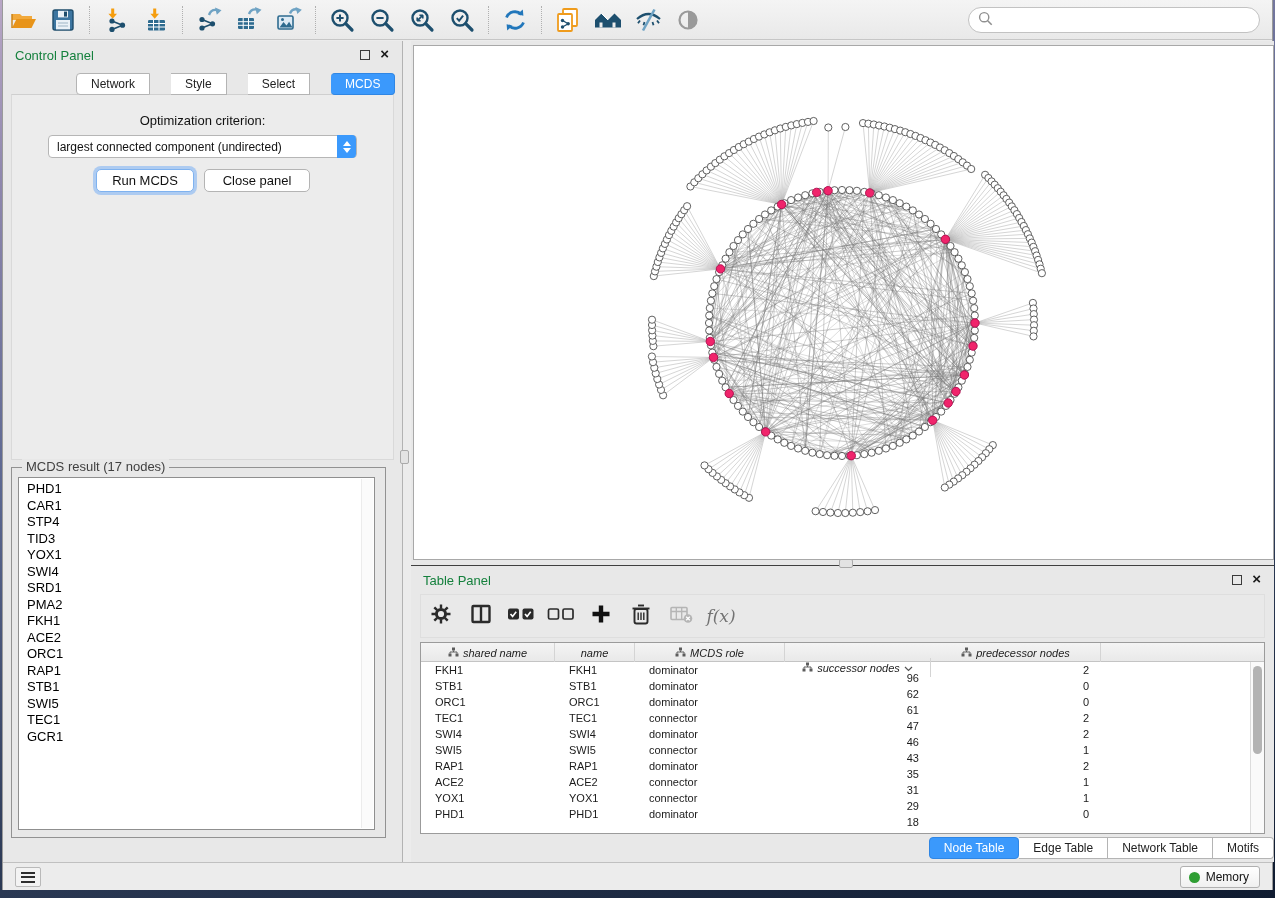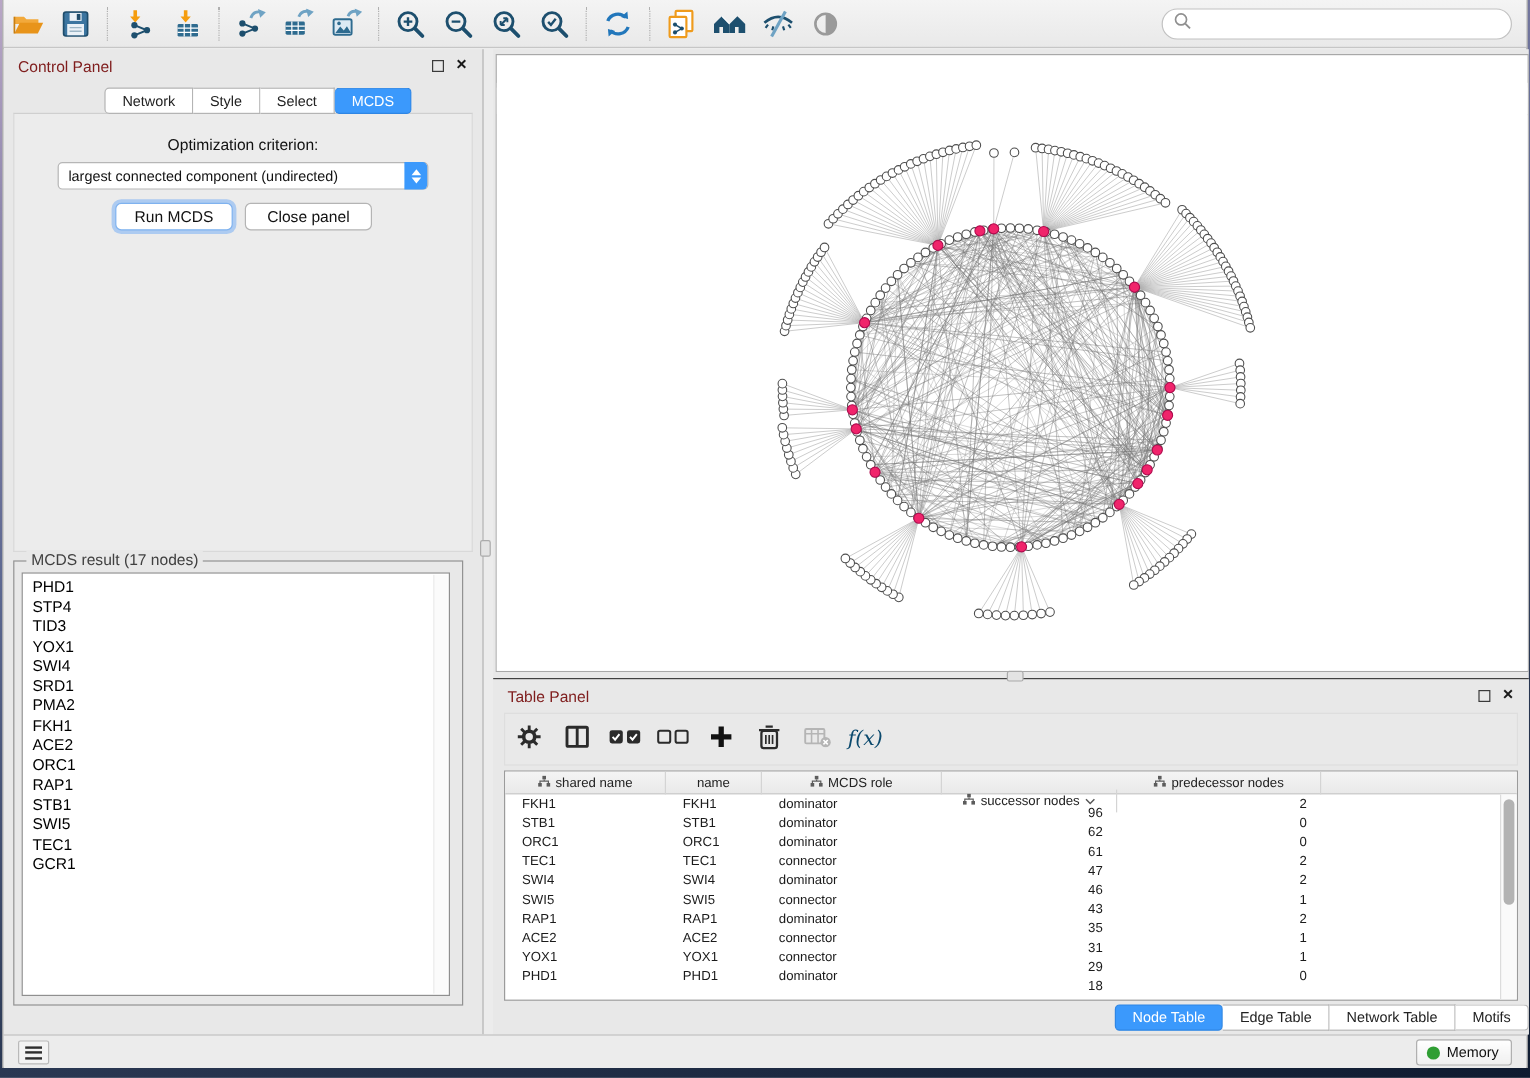--- a/index.html
+++ b/index.html
@@ -19,33 +19,33 @@
   #search-box { position:absolute; right:12px; top:7px; width:292px; height:26px;
     background:#fff; border:1px solid #c2c2c2; border-radius:13px;
     display:flex; align-items:center; padding-left:9px; }
   #search-box input { border:none; outline:none; flex:1; height:20px; font-size:12px;
     background:transparent; margin-left:6px; font-family:"Liberation Sans",sans-serif; }
 
   
   #control-panel { position:absolute; left:0; top:41px; width:400px; height:821px;
     background:#e8e8e8; border-right:1px solid #b3b3b3; }
   .panel-header { position:relative; height:28px; }
-  .panel-title { position:absolute; left:12px; top:7px; font-size:13px; color:#7f1d1d; }
+  .panel-title { position:absolute; left:12px; top:7px; font-size:13px; color:#15803d; }
   .float-ico { position:absolute; width:10px; height:10px; border:1.6px solid #3a3a3a; top:9px; }
   .close-ico { position:absolute; top:5px; font-size:15px; font-weight:bold; color:#1a1a1a; line-height:16px; }
   #cp-float { right:32px; } #cp-close { right:13px; }
 
   .tabgroup { display:flex; }
   .tabgroup .tab { height:22px; background:#fff; border:1px solid #b4b4b4; border-left:none;
     font-size:12px; color:#222; display:flex; align-items:center; justify-content:center;
     padding:0 14px; }
   .tabgroup .tab:first-child { border-left:1px solid #b4b4b4; border-radius:4px 0 0 4px; }
   .tabgroup .tab:last-child { border-radius:0 4px 4px 0; }
   .tabgroup .tab.sel { background:#3b99fc; border-color:#2f86e4; color:#fff; border-radius:4px; }
-  #cp-tabs { position:absolute; left:84px; top:32px; z-index:2; }
+  #cp-tabs { position:absolute; left:73px; top:32px; z-index:2;gap:21px; }
 
   #cp-content { position:absolute; left:8px; right:8px; top:53px; height:366px;
     background:#ececec; border:1px solid #d9d9d9; border-top-color:#cfcfcf; }
   #opt-label { position:absolute; left:0; right:0; top:18px; text-align:center; font-size:13px; color:#111; }
   #opt-select { position:absolute; left:36px; right:36px; top:40px; height:23px; background:#fff;
     border:1px solid #b6b6b6; border-radius:4px; font-size:12px; color:#111;
     display:flex; align-items:center; padding-left:8px; }
   #opt-stepper { position:absolute; right:0; top:-1px; bottom:-1px; width:19px; background:#3b99fc;
     border-radius:0 4px 4px 0; display:flex; flex-direction:column; align-items:center; justify-content:center; gap:2px;}
   #opt-stepper i { width:0; height:0; border-left:4px solid transparent; border-right:4px solid transparent; }
@@ -91,21 +91,21 @@
   #tp-float { right:32px; } #tp-close { right:13px; }
   #tp-toolbar { position:absolute; left:9px; right:9px; top:28px; height:44px; background:#e9e9e9;
     border:1px solid #dedede; display:flex; align-items:center; gap:0; }
   .tp-ico { width:40px; height:36px; display:flex; align-items:center; justify-content:center; flex:0 0 auto; }
 
   #data-table { position:absolute; left:9px; right:9px; top:76px; height:192px; background:#fff;
     border:1px solid #9b9b9b; overflow:hidden; }
   #thead { display:flex; height:19px; background:linear-gradient(#f4f4f4,#e9e9e9);
     border-bottom:1px solid #c4c4c4; }
   .th { display:flex; align-items:center; justify-content:center; gap:4px; font-size:11px;
-    color:#222; border-right:1px solid #d4d4d4; height:19px; }
+    color:#222; border-right:1px solid #d4d4d4; height:19px;font-style:italic; }
   .c0{width:134px;} .c1{width:80px;} .c2{width:150px;} .c3{width:146px;margin-top:15px;} .c4{width:170px;}
   .trow { display:flex; height:16px; align-items:center; }
   .td { font-size:11px; color:#1b1b1b; padding-left:14px; overflow:hidden; white-space:nowrap; }
   .td.num { text-align:right; padding-left:0; padding-right:12px; }
   #tbody { position:absolute; left:0; right:14px; top:19px; bottom:0; }
   #tscroll { position:absolute; right:0; top:19px; bottom:0; width:14px; background:#fafafa;
     border-left:1px solid #dcdcdc; }
   #tthumb { position:absolute; left:2px; right:2px; top:4px; height:88px; background:#b3b3b3; border-radius:5px; }
 
   #bottom-tabs-wrap { position:absolute; left:0; right:0; top:271px; height:26px;
@@ -332,20 +332,21 @@
           </span>
       </div>
       <div class="pbtn" id="run-btn">Run MCDS</div>
       <div class="pbtn" id="closep-btn">Close panel</div>
     </div>
     <div id="mcds-group">
       <span id="mcds-legend">MCDS result (17 nodes)</span>
       <div id="mcds-list">
         <div id="mcds-track"></div>
       <div>PHD1</div>
+          <div>CAR1</div>
           <div>STP4</div>
           <div>TID3</div>
           <div>YOX1</div>
           <div>SWI4</div>
           <div>SRD1</div>
           <div>PMA2</div>
           <div>FKH1</div>
           <div>ACE2</div>
           <div>ORC1</div>
           <div>RAP1</div>
@@ -1263,21 +1264,21 @@
           </div>
         <div class="tp-ico">
             <span><svg width="23" height="18" viewBox="0 0 23 18">
                 <rect x="1" y="2.5" width="16" height="12" rx="1" fill="none" stroke="#b5b5b5" stroke-width="1.6"></rect>
                 <path d="M1 6.5h16M6.3 2.5v12M11.7 2.5v12" stroke="#b5b5b5" stroke-width="1.3"></path>
                 <circle cx="18" cy="13.5" r="4.3" fill="#b5b5b5"></circle>
                 <path d="M16.2 11.7l3.6 3.6M19.8 11.7l-3.6 3.6" stroke="#fff" stroke-width="1.3"></path>
               </svg></span>
           </div>
         <div class="tp-ico">
-            <span style="font:italic 17px 'DejaVu Serif',serif;color:#0c4a6e;">f(x)</span>
+            <span style="font:italic 17px 'DejaVu Serif',serif;color:#737373;">f(x)</span>
           </div>
       </div>
 
       <div id="data-table">
         <div id="thead">
             <div class="th c0">
               <span><svg width="11" height="10" viewBox="0 0 11 10">
                   <rect x="4" y="0.5" width="3" height="3" fill="#5c5c5c"></rect>
                   <rect x="0.5" y="6.5" width="3" height="3" fill="#5c5c5c"></rect>
                   <rect x="7.5" y="6.5" width="3" height="3" fill="#5c5c5c"></rect>

